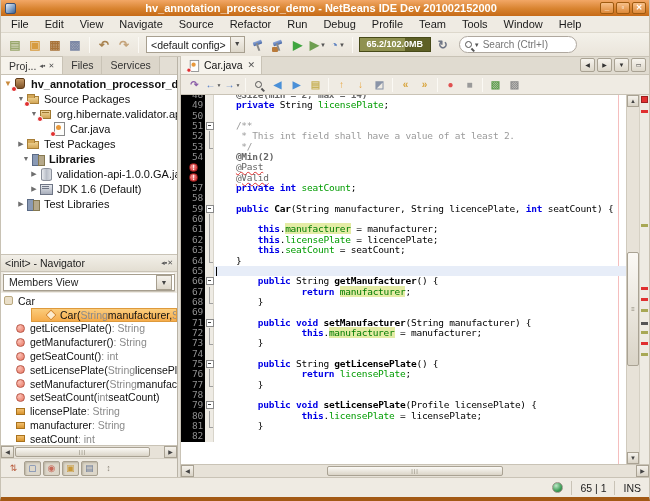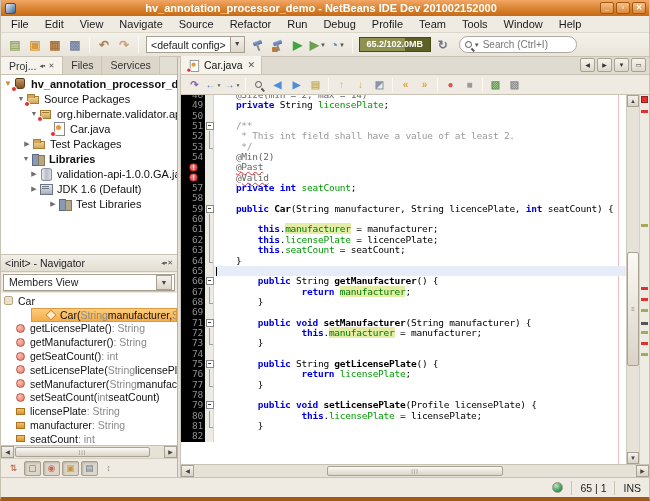--- a/index.html
+++ b/index.html
@@ -180,21 +180,21 @@
   .gerr { width:9px; height:9px; margin:0 0 0 8px; border-radius:50%;
     background:radial-gradient(circle at 35% 30%,#F28A8A,#D32F2F); border:1px solid #9E1E1E;
     color:#FFF; font:bold 7px/8px "Liberation Sans",sans-serif; text-align:center; align-self:center; }
   .ctext { flex:1; white-space:pre; position:relative; z-index:2; color:#000; }
   .cline.cur .ctext { background:#E7EDF8; }
   .caret { display:inline-block; width:1px; height:9px; background:#000; vertical-align:middle; margin-left:2px; }
   .tk { color:#0000E6; font-weight:bold; }
   .tf { color:#009B00; }
   .td { font-weight:bold; }
   .tc { color:#9A9A9A; }
-  .ta { color:#666666; }
+  .ta { color:#666666;font-weight:bold; }
   .te { color:#666666; text-decoration:underline; text-decoration-style:wavy; text-decoration-color:#E03030; text-decoration-thickness:1px; }
   .th { color:#007B00; background:#E4ECA5; }
 
   .vscroll { width:13px; flex:none; display:flex; flex-direction:column; background:#E7E2D8; border-left:1px solid #D0CABD; }
   .vscroll .strack { width:100%; }
   .vthumb { left:0; right:0; top:42%; height:33%; }
   .stripe { width:10px; flex:none; background:#EEEBE3; border-left:1px solid #D5D0C4; position:relative; }
   .smark { position:absolute; left:1px; right:1px; height:3px; }
   .stripetop { position:absolute; left:1px; top:1px; width:7px; height:7px; background:#E03030; border:1px solid #9E1E1E; }
 
@@ -345,41 +345,41 @@
             </span>
             <span class="lbl">org.hibernate.validator.ap.demo</span>
           </div>
           <div class="trow" style="padding-left: 41px;">
             <span class="arr"></span>
             <span class="pi java">
               <span class="errb"></span>
             </span>
             <span class="lbl">Car.java</span>
           </div>
-          <div class="trow" style="padding-left: 21px;">
+          <div class="trow" style="padding-left: 15px;">
             <span class="arr">▶</span>
             <span class="pi folder"></span>
             <span class="lbl">Test Packages</span>
           </div>
           <div class="trow" style="padding-left: 20px; font-weight: bold;">
             <span class="arr">▼</span>
             <span class="pi libs"></span>
             <span class="lbl">Libraries</span>
           </div>
           <div class="trow" style="padding-left: 28px;">
             <span class="arr">▶</span>
             <span class="pi jar"></span>
             <span class="lbl">validation-api-1.0.0.GA.jar</span>
           </div>
           <div class="trow" style="padding-left: 28px;">
             <span class="arr">▶</span>
             <span class="pi jdk"></span>
             <span class="lbl">JDK 1.6 (Default)</span>
           </div>
-          <div class="trow" style="padding-left: 15px; margin-left: 32px;">
+          <div class="trow" style="padding-left: 15px;">
             <span class="arr">▶</span>
             <span class="pi libs"></span>
             <span class="lbl">Test Libraries</span>
           </div>
         </div>
 
       <div class="navheader">
         <span>&lt;init&gt; - Navigator</span>
         <span class="sp"></span>
         <span class="minibtn">◂▪</span>

